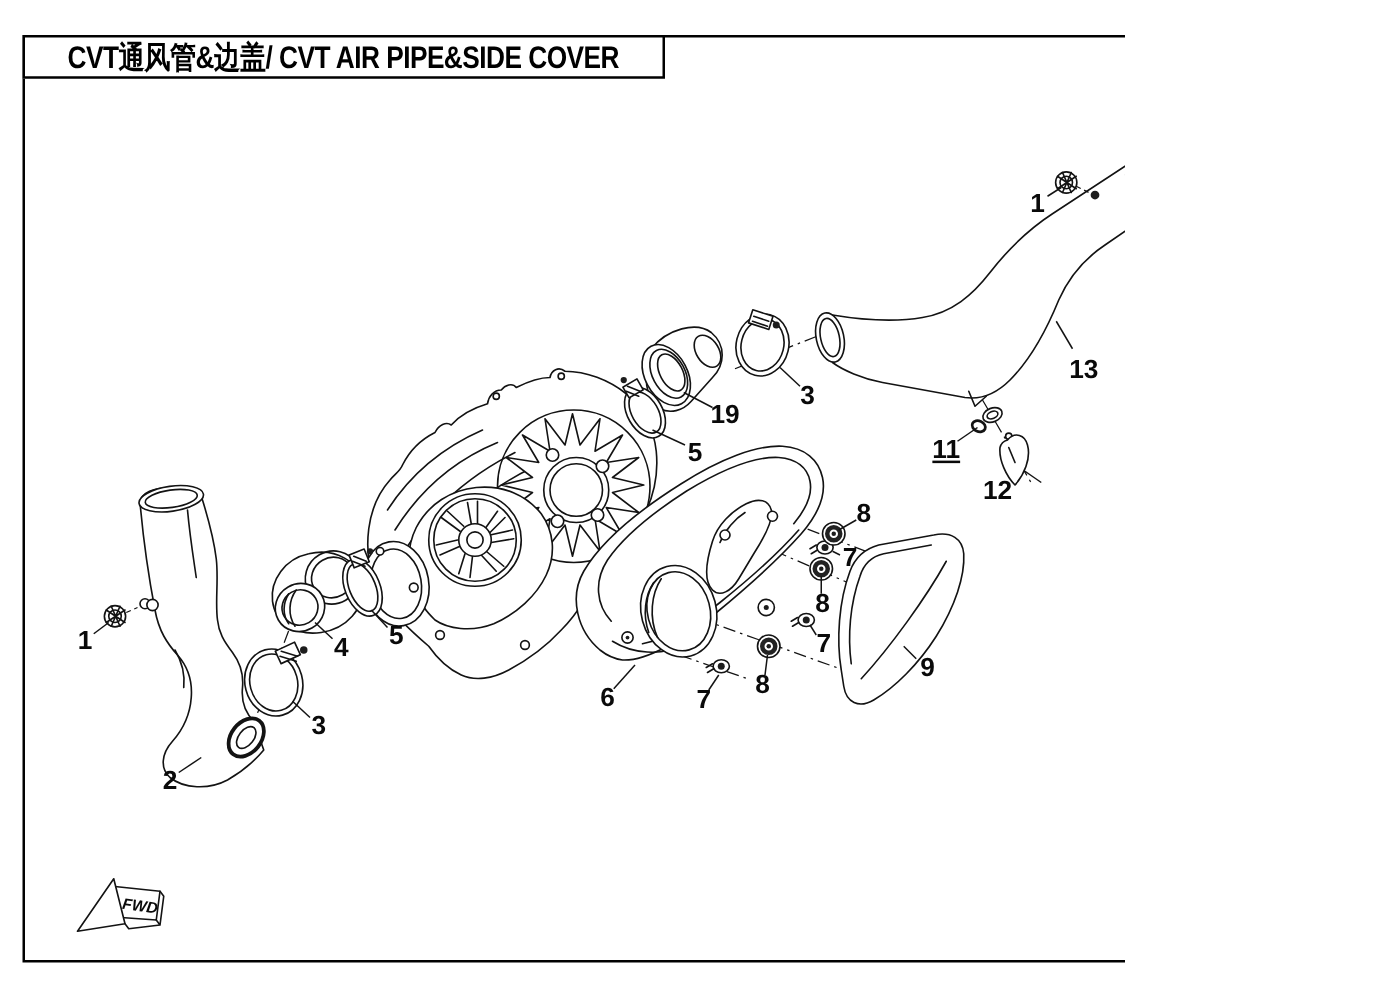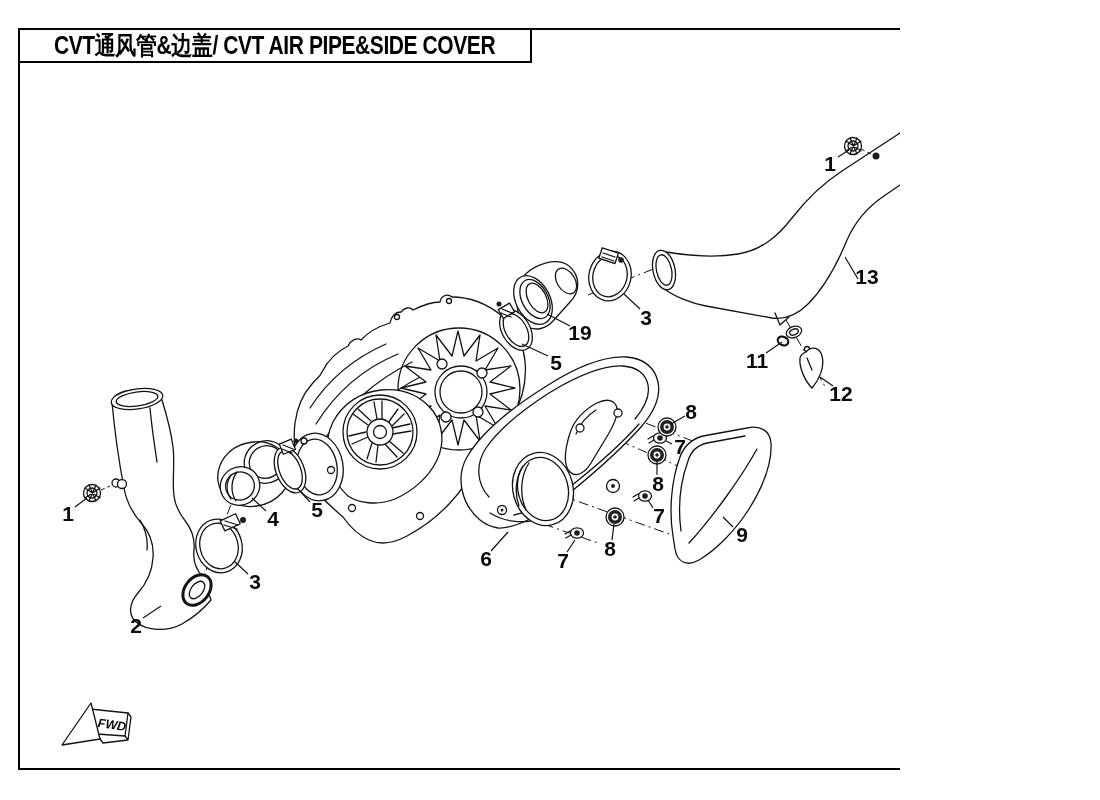--- a/index.html
+++ b/index.html
@@ -284,26 +284,26 @@
         <line x1="75" y1="507" x2="87" y2="498"></line>
         <line x1="266" y1="511" x2="252" y2="498"></line>
         <line x1="310" y1="502" x2="297" y2="488"></line>
         <line x1="248" y1="574" x2="234" y2="561"></line>
         <line x1="143" y1="618" x2="161" y2="606"></line>
       </g>
   </svg>
 
   <div id="callout-layer">
       <div class="callout" style="left: 830px; top: 163px;">1</div>
-      <div class="callout" style="left: 867px; top: 276px;">13</div>
+      <div class="callout" style="left: 867px; top: 296px;">13</div>
       <div class="callout" style="left: 646px; top: 317px;">3</div>
       <div class="callout" style="left: 580px; top: 332px;">19</div>
       <div class="callout" style="left: 556px; top: 362px;">5</div>
-      <div class="callout" style="left: 757px; top: 360px;">11</div>
-      <div class="callout" style="left: 841px; top: 393px;">12</div>
+      <div class="callout" style="left: 757px; top: 360px; text-decoration: underline;">11</div>
+      <div class="callout" style="left: 798px; top: 393px;">12</div>
       <div class="callout" style="left: 691px; top: 411px;">8</div>
       <div class="callout" style="left: 680px; top: 446px;">7</div>
       <div class="callout" style="left: 658px; top: 483px;">8</div>
       <div class="callout" style="left: 659px; top: 515px;">7</div>
       <div class="callout" style="left: 742px; top: 534px;">9</div>
       <div class="callout" style="left: 610px; top: 548px;">8</div>
       <div class="callout" style="left: 563px; top: 560px;">7</div>
       <div class="callout" style="left: 486px; top: 558px;">6</div>
       <div class="callout" style="left: 68px; top: 513px;">1</div>
       <div class="callout" style="left: 273px; top: 518px;">4</div>

